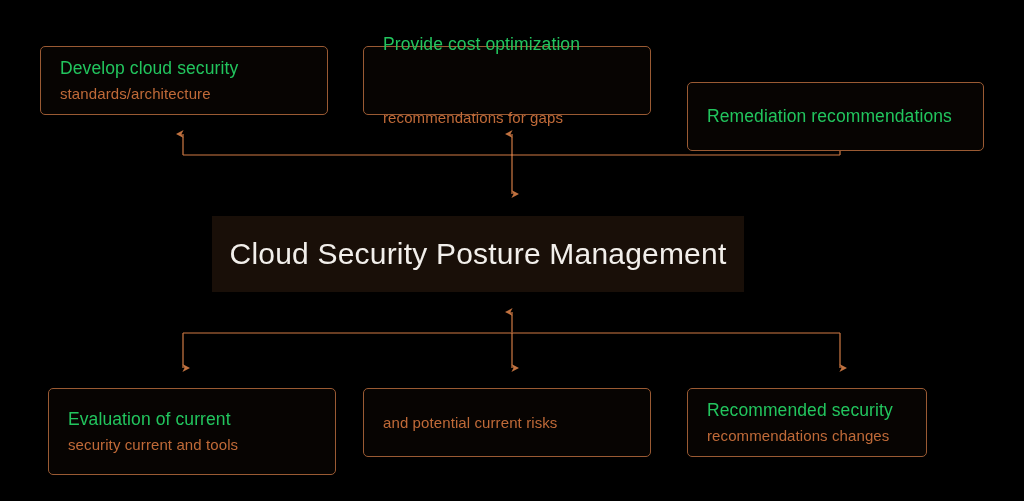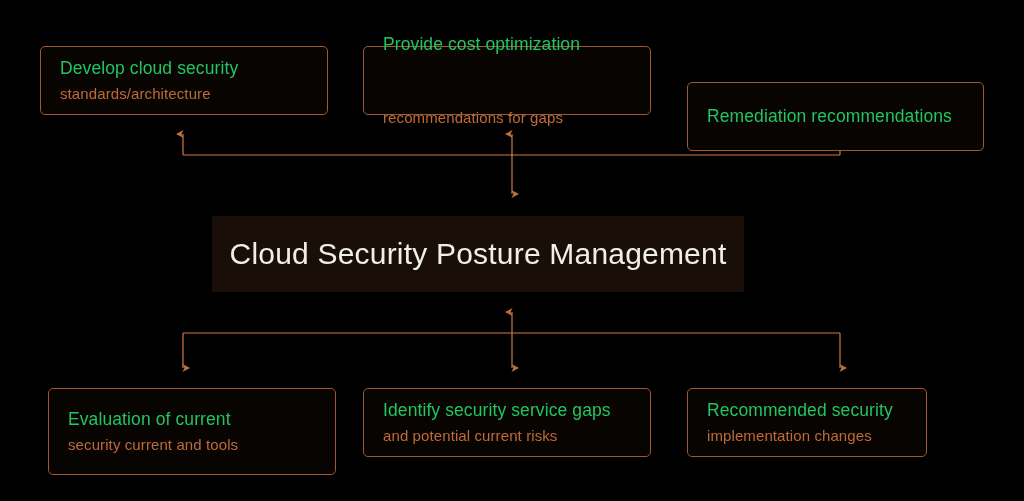--- a/index.html
+++ b/index.html
@@ -118,22 +118,21 @@
   <div class="center-box" style="left:212px; top:216px; width:532px; height:76px;">
     <div class="center-title">Cloud Security Posture Management</div>
   </div>
 
   <div class="node-box" style="left:40px; top:388px; width:288px; height:87px;margin-left:8px;">
     <div class="node-line1">Evaluation of current</div>
     <div class="node-line2">security current and tools</div>
   </div>
 
   <div class="node-box" style="left:363px; top:388px; width:288px; height:69px;">
-    <div class="node-line1">Identify security service gaps</div>
     <div class="node-line2">and potential current risks</div>
   </div>
 
   <div class="node-box" style="left:687px; top:388px; width:240px; height:69px;">
     <div class="node-line1">Recommended security</div>
-    <div class="node-line2">implementation changes</div>
+    <div class="node-line2">recommendations changes</div>
   </div>
 
 </div>
 
 </body></html>

